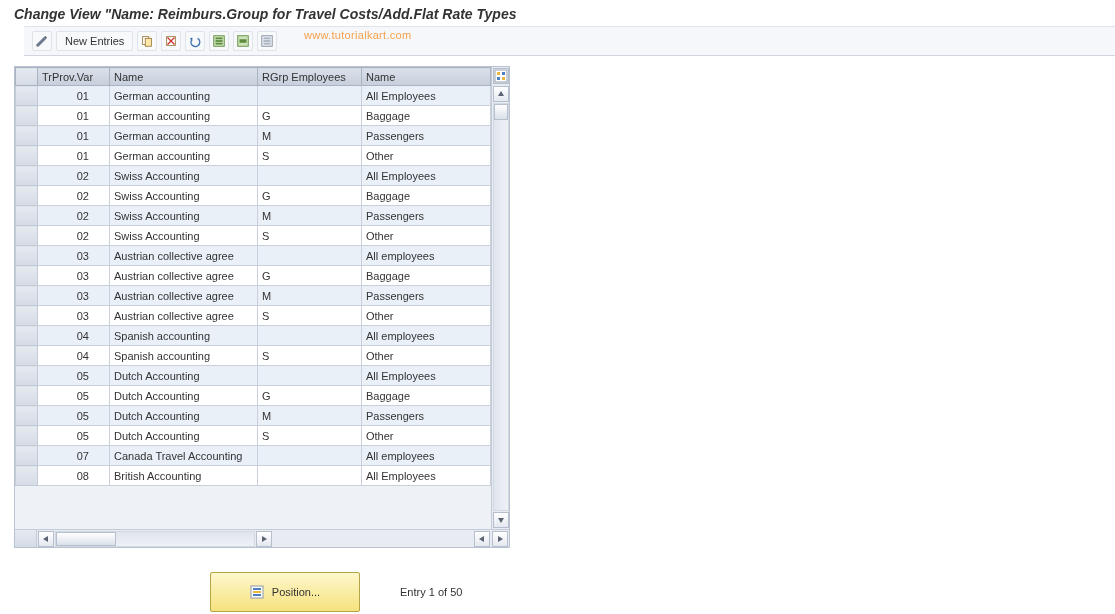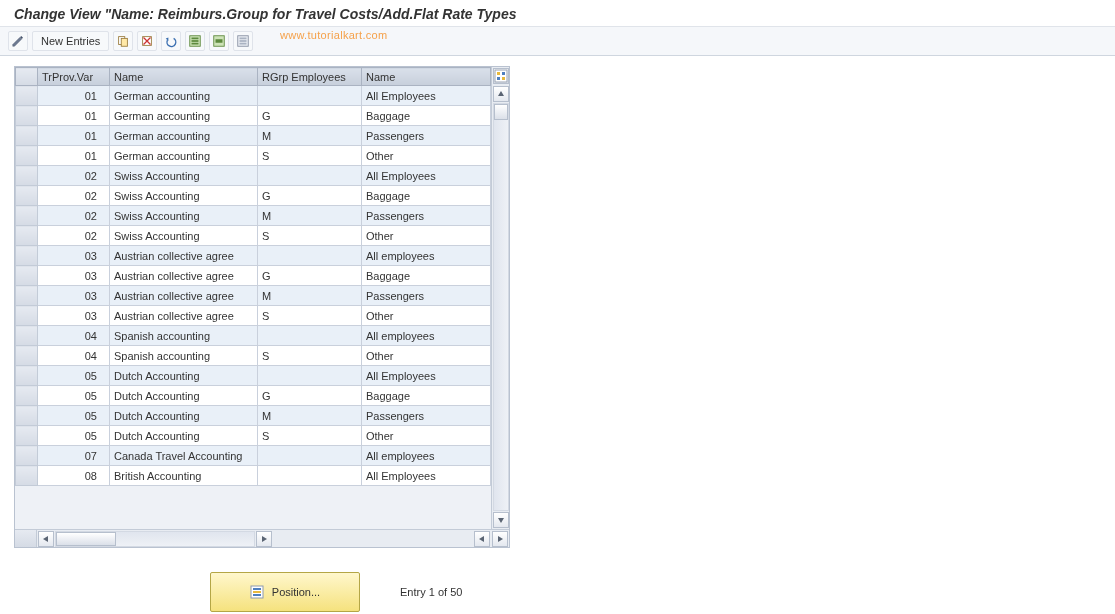--- a/index.html
+++ b/index.html
@@ -22,20 +22,21 @@
   }
   .toolbar {
     display: flex;
     align-items: flex-end;
     gap: 4px;
     padding: 4px 8px;
     background: #f5f7fa;
     border-top: 1px solid #e0e4ea;
     border-bottom: 1px solid #cfd6df;
     position: relative;
+    margin-left: 24px;
   }
   .toolbar .icon-btn {
     width: 20px;
     height: 20px;
     display: flex;
     align-items: center;
     justify-content: center;
     background: #f7f9fb;
     border: 1px solid #dfe3ea;
     border-radius: 2px;
@@ -108,21 +109,21 @@
   tbody td {
     border: 1px solid #c9d0dc;
     padding: 2px 4px;
     height: 20px;
     font-size: 11px;
     overflow: hidden;
     white-space: nowrap;
     background: #fff;
   }
   tbody tr.alt td:not(.sel-cell) { background: #e9f0f8; }
-  td.num { text-align: right; padding-right: 12px; }
+  td.num { text-align: right; padding-right: 20px; }
   
   tbody tr:first-child td.name1 {
     position: relative;
   }
   tbody tr:first-child td.name1::before,
   tbody tr:first-child td.name1::after {
     content:"";
     position:absolute;
     width:6px;height:6px;
     border:1px solid #d64848;

